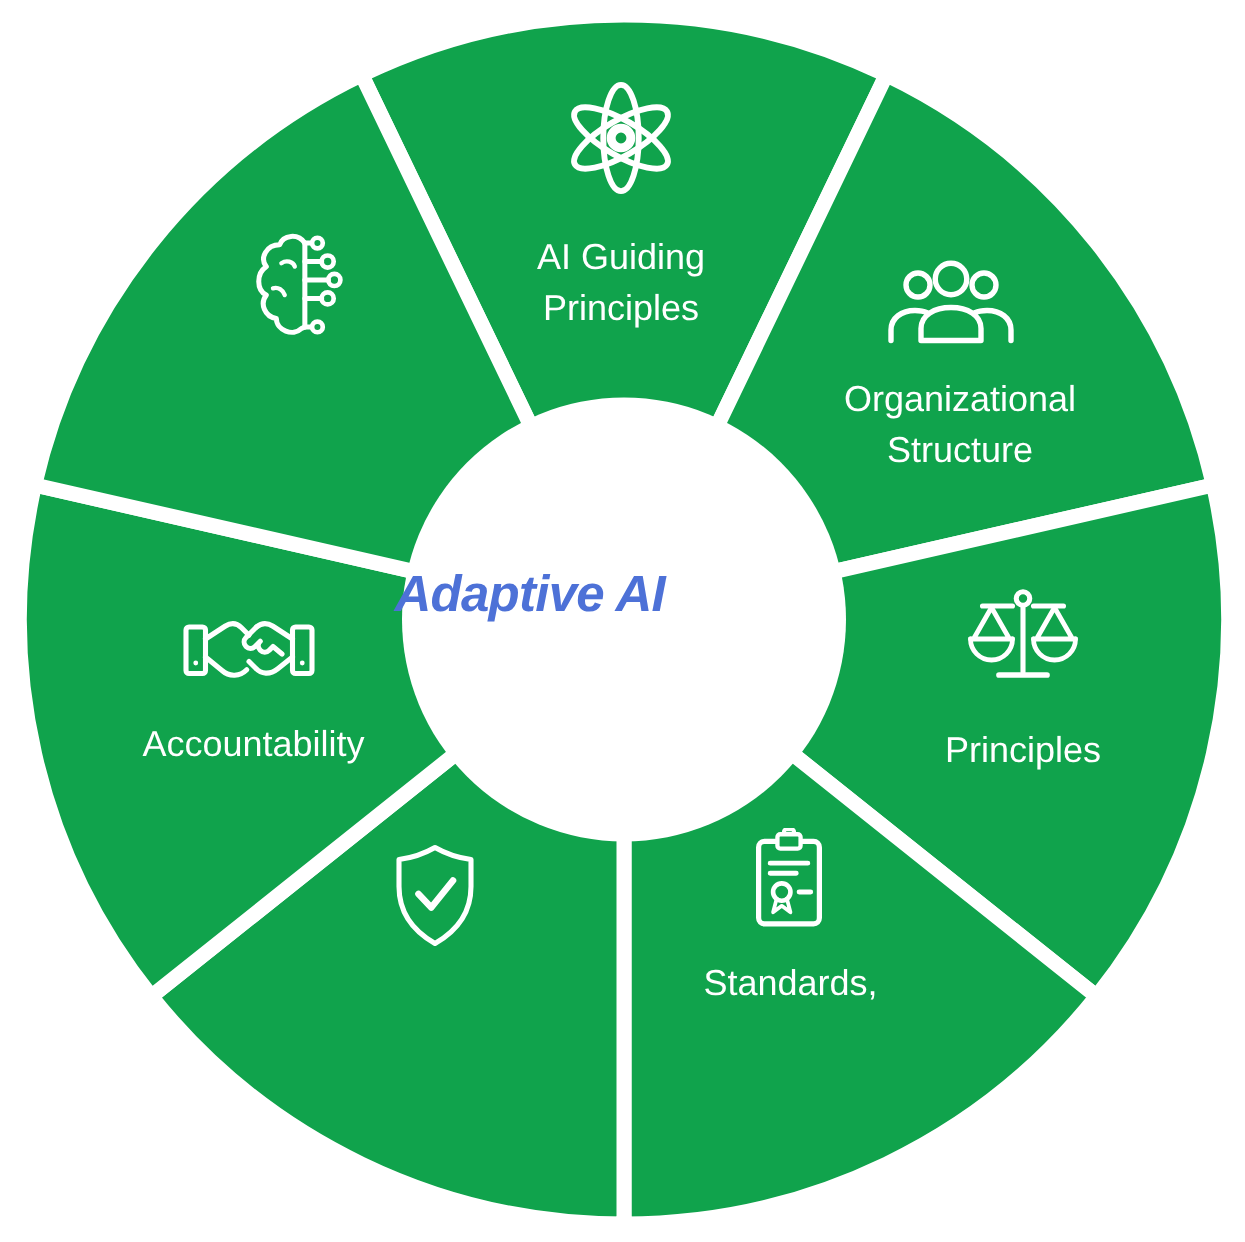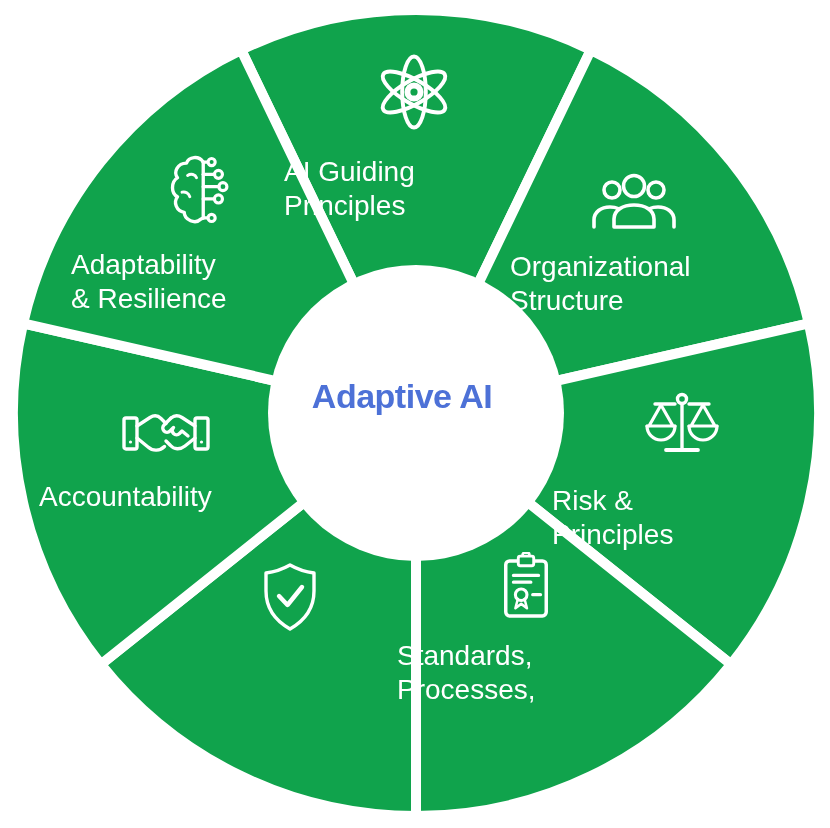--- a/index.html
+++ b/index.html
@@ -7,25 +7,25 @@
     --blue:#4D71D7;
     --white:#FFFFFF;
   }
   *{margin:0;padding:0;box-sizing:border-box;}
   html,body{width:830px;height:828px;background:var(--white);overflow:hidden;
     font-family:"Liberation Sans", sans-serif;}
   .stage{position:relative;width:830px;height:828px;background:var(--white);}
   .wheel{position:absolute;left:0;top:0;}
   .wedge{fill:var(--green);stroke:var(--white);stroke-width:10;stroke-linejoin:round;}
   .hub{fill:var(--white);}
-  .center-title{position:absolute;left:242px;top:379px;width:320px;text-align:center;
-    color:var(--blue);font-weight:bold;font-size:34px;line-height:35px;letter-spacing:-0.5px;}
+  .center-title{position:absolute;left:263px;top:379px;width:320px;
+    color:var(--blue);font-weight:bold;font-size:34px;line-height:35px;letter-spacing:-0.5px;font-style:italic;}
   .center-title span{display:block;}
-  .seg-label{position:absolute;width:260px;color:var(--white);
-    font-size:28px;line-height:34px;font-weight:normal;}
+  .seg-label{position:absolute;width:260px;text-align:center;color:var(--white);
+    font-size:24px;line-height:34px;font-weight:normal;}
   .seg-label span{display:block;}
   .icon{position:absolute;}
   .icon svg{display:block;width:100%;height:100%;}
   .icon path,.icon circle,.icon rect,.icon ellipse,.icon line{
     fill:none;stroke:var(--white);stroke-width:3.2;stroke-linecap:round;stroke-linejoin:round;}
   .icon .g{fill:var(--green);}       
   .icon .w{fill:var(--white);stroke:none;}  
 </style>
 </head>
 <body>
@@ -81,38 +81,36 @@
       <path d="M13 13 H33 M47 13 H67" style="stroke-width:3.4"></path>
       <path d="M40 13 V57" style="stroke-width:3.4"></path>
       <path d="M24 59 H56" style="stroke-width:3.8"></path>
       <path d="M19 14 L7 35 M19 14 L31 35 M5 35 H33" style="stroke-width:3.2"></path>
       <path d="M5 35 A14 14 0 0 0 33 35" style="stroke-width:3.2"></path>
       <path d="M61 14 L49 35 M61 14 L73 35 M47 35 H75" style="stroke-width:3.2"></path>
       <path d="M47 35 A14 14 0 0 0 75 35" style="stroke-width:3.2"></path>
     </svg>
   </div>
   <div class="seg-label" style="left:552px;top:484px">
-    <span>Risk &amp;</span>
     <span>Principles</span>
   </div>
 
   <div class="icon" style="left:499px;top:552px;width:54px;height:70px">
     <svg viewBox="0 0 56 72">
       <rect x="7" y="9" width="42" height="57" rx="4" style="stroke-width:3.6"></rect>
       <rect class="g" x="24.5" y="0.5" width="7" height="6" rx="2" style="stroke-width:2.8"></rect>
       <rect class="g" x="20" y="4" width="16" height="10" rx="2" style="stroke-width:3"></rect>
       <path d="M15 24 H41 M15 31 H33" style="stroke-width:3.4"></path>
       <circle cx="23" cy="44" r="6" style="stroke-width:3.2"></circle>
       <path d="M19.5 48.5 L17 58 L23 53.5 L29 58 L26.5 48.5" style="stroke-width:2.6"></path>
       <path d="M35 44 H43" style="stroke-width:3.4"></path>
     </svg>
   </div>
   <div class="seg-label" style="left:397px;top:639px">
     <span>Standards,</span>
-    <span>Processes,</span>
   </div>
 
   <div class="icon" style="left:258px;top:561px;width:64px;height:72px">
     <svg viewBox="0 0 64 72">
       <path d="M32 4 C39 8 48 11 56 12 V30 C56 48 46 60 32 68 C18 60 8 48 8 30 V12 C16 11 25 8 32 4 Z" style="stroke-width:3.4"></path>
       <path d="M21 35 L29.5 44 L44 26" style="stroke-width:4.4"></path>
     </svg>
   </div>
 
   <div class="icon" style="left:120px;top:405px;width:92px;height:56px">
@@ -143,18 +141,14 @@
       <path d="M34 20 H44" style="stroke-width:3"></path>
         <circle cx="47.6" cy="20" r="3.6" style="stroke-width:2.8"></circle>
       <path d="M34 31 H48" style="stroke-width:3"></path>
         <circle cx="51.6" cy="31" r="3.6" style="stroke-width:2.8"></circle>
       <path d="M34 42 H44" style="stroke-width:3"></path>
         <circle cx="47.6" cy="42" r="3.6" style="stroke-width:2.8"></circle>
       <path d="M34 59 H38" style="stroke-width:3"></path>
         <circle cx="41.5" cy="59" r="3.2" style="stroke-width:2.8"></circle>
     </svg>
   </div>
-  <div class="seg-label" style="left:71px;top:248px">
-    <span>Adaptability</span>
-    <span>&amp; Resilience</span>
-  </div>
 
 </div>
 
 </body></html>

